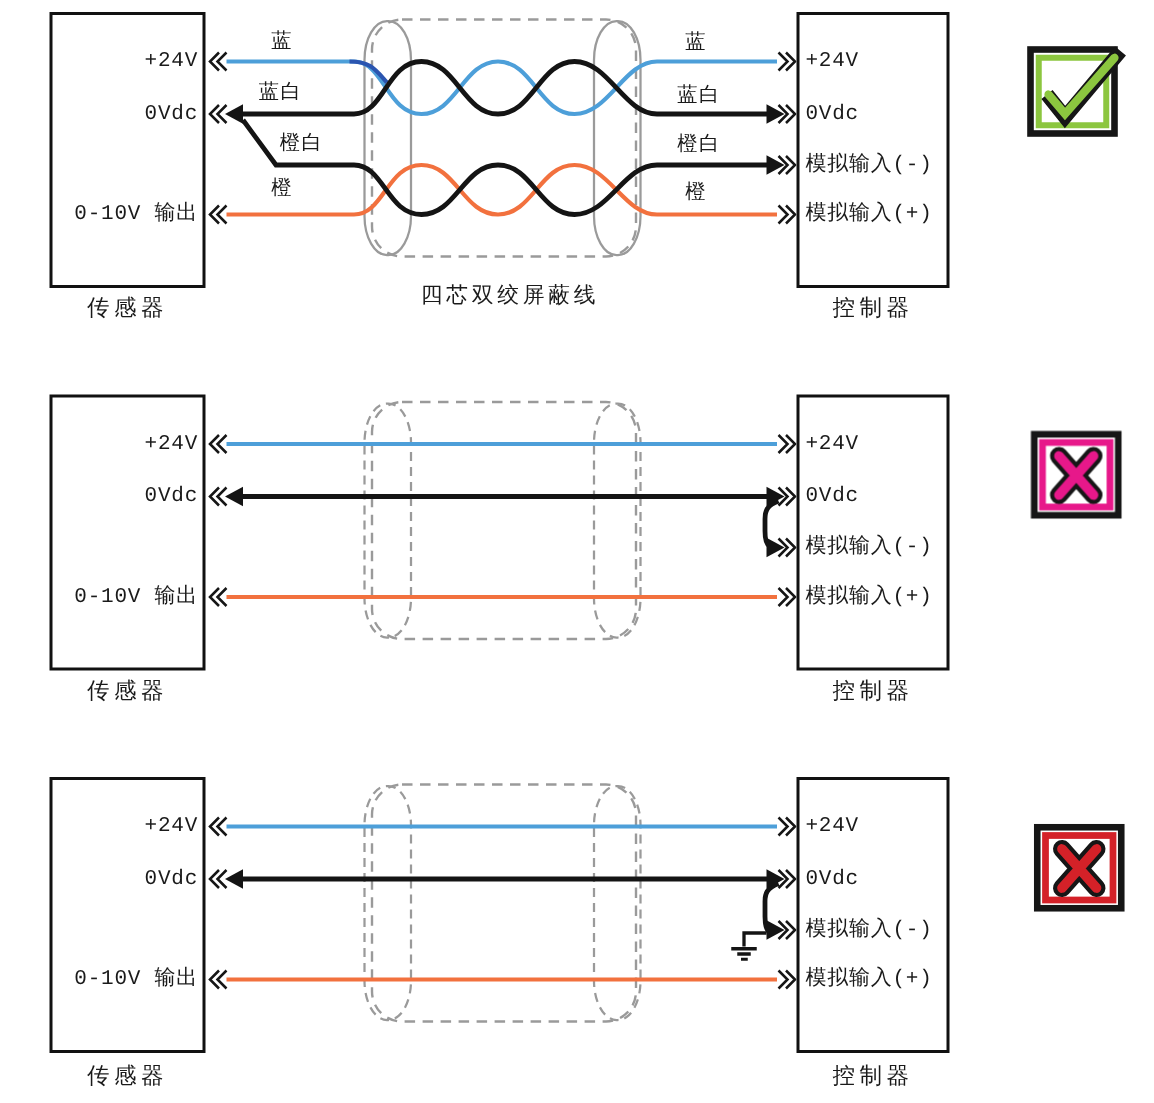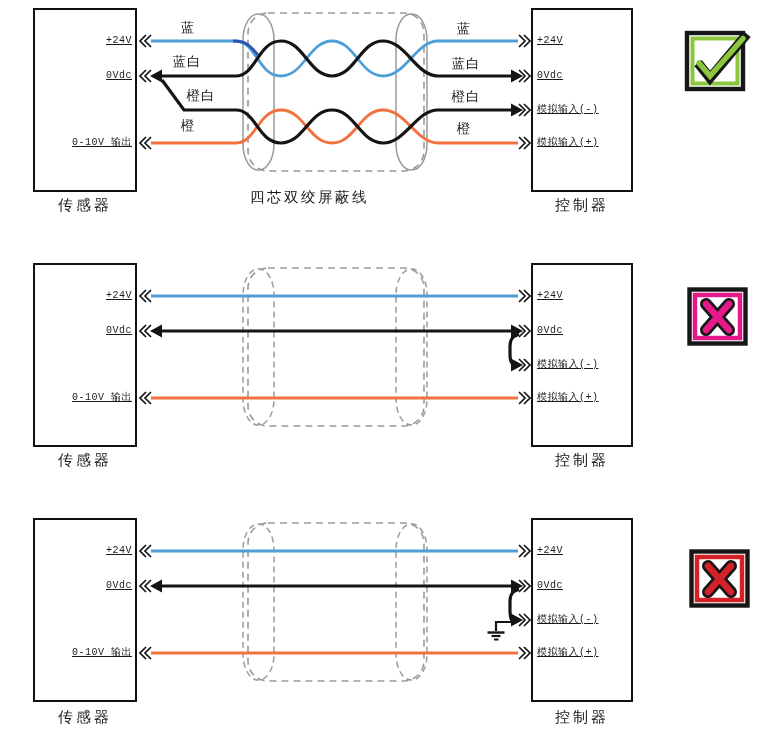--- a/index.html
+++ b/index.html
@@ -1,24 +1,24 @@
 <!DOCTYPE html>
 <html style="--wire-blue: #4d9fd9; --wire-blue-dark: #2b55b0; --wire-orange: #f2713e; --wire-black: #141414; --shield-gray: #9a9a9a; --check-green: #8cc63f; --cross-magenta: #e7188a; --cross-red: #d42128;"><head>
 <meta charset="utf-8">
 <style>
   html,body{margin:0;padding:0;background:#fff;}
   #stage{position:relative;width:769px;height:735px;background:#fff;overflow:hidden;
          font-family:"Liberation Mono","DejaVu Sans Mono","DejaVu Sans",monospace;color:#1a1a1a;}
   .diagram{position:absolute;left:0;width:769px;}
   .box{position:absolute;border:2.2px solid #111;background:#fff;box-sizing:border-box;}
-  .term{position:absolute;height:18px;line-height:18px;font-size:10px;letter-spacing:.5px;white-space:nowrap;text-decoration:underline;}
+  .term{position:absolute;height:18px;line-height:18px;font-size:14px;letter-spacing:.5px;white-space:nowrap;}
   .term.r{text-align:right;}
   .btitle{position:absolute;height:20px;line-height:20px;font-size:15px;letter-spacing:3px;text-align:center;white-space:nowrap;}
   .wlabel{position:absolute;height:18px;line-height:18px;font-size:13.5px;letter-spacing:1px;text-align:center;white-space:nowrap;}
-  .clabel{position:absolute;height:20px;line-height:20px;font-size:14.5px;letter-spacing:2.5px;text-align:left;white-space:nowrap;}
+  .clabel{position:absolute;height:20px;line-height:20px;font-size:14.5px;letter-spacing:2.5px;text-align:center;white-space:nowrap;}
   svg.wires{position:absolute;left:0;top:0;}
   .w{fill:none;}
   .w-blue{stroke:var(--wire-blue);stroke-width:2.8;}
   .w-blue-dark{stroke:var(--wire-blue-dark);stroke-width:2.8;}
   .w-orange{stroke:var(--wire-orange);stroke-width:2.8;}
   .w-black{stroke:var(--wire-black);stroke-width:3.2;}
   .w-thin{stroke:var(--wire-black);stroke-width:2.2;}
   .arrow{fill:var(--wire-black);stroke:none;}
   .chev{fill:none;stroke:#161616;stroke-width:1.7;}
   .shield-rect{fill:none;stroke:var(--shield-gray);stroke-width:1.6;stroke-dasharray:7 5;}

